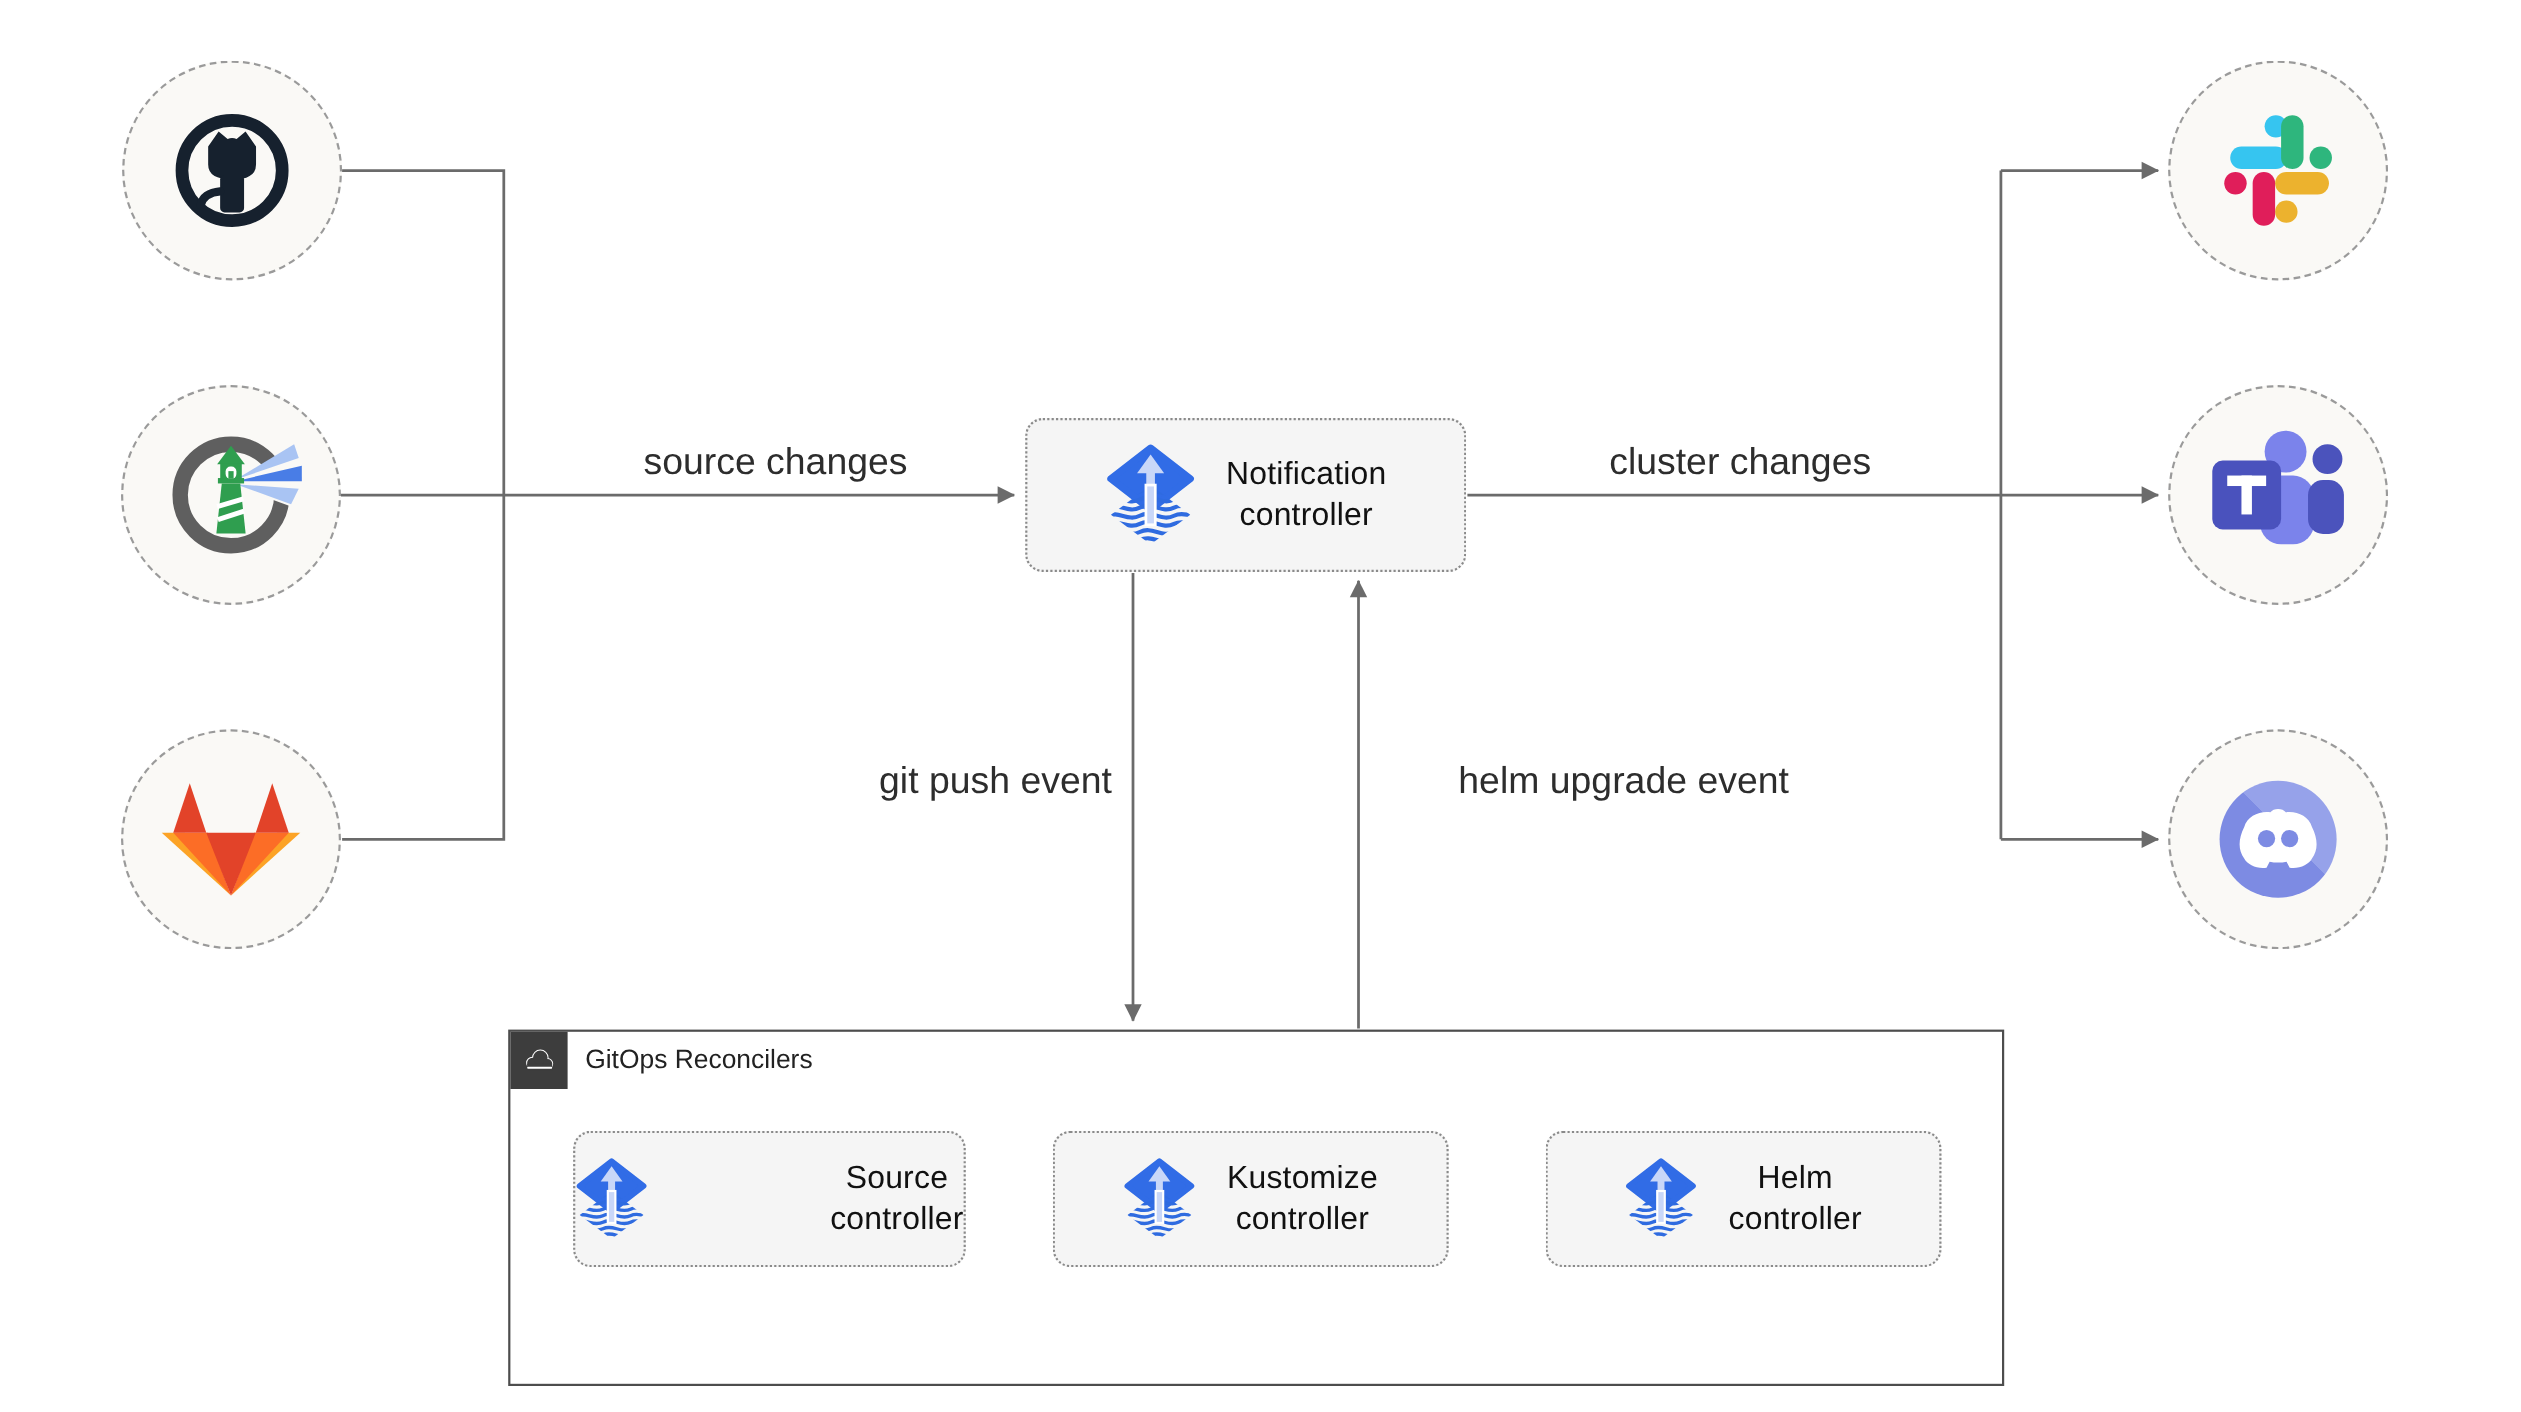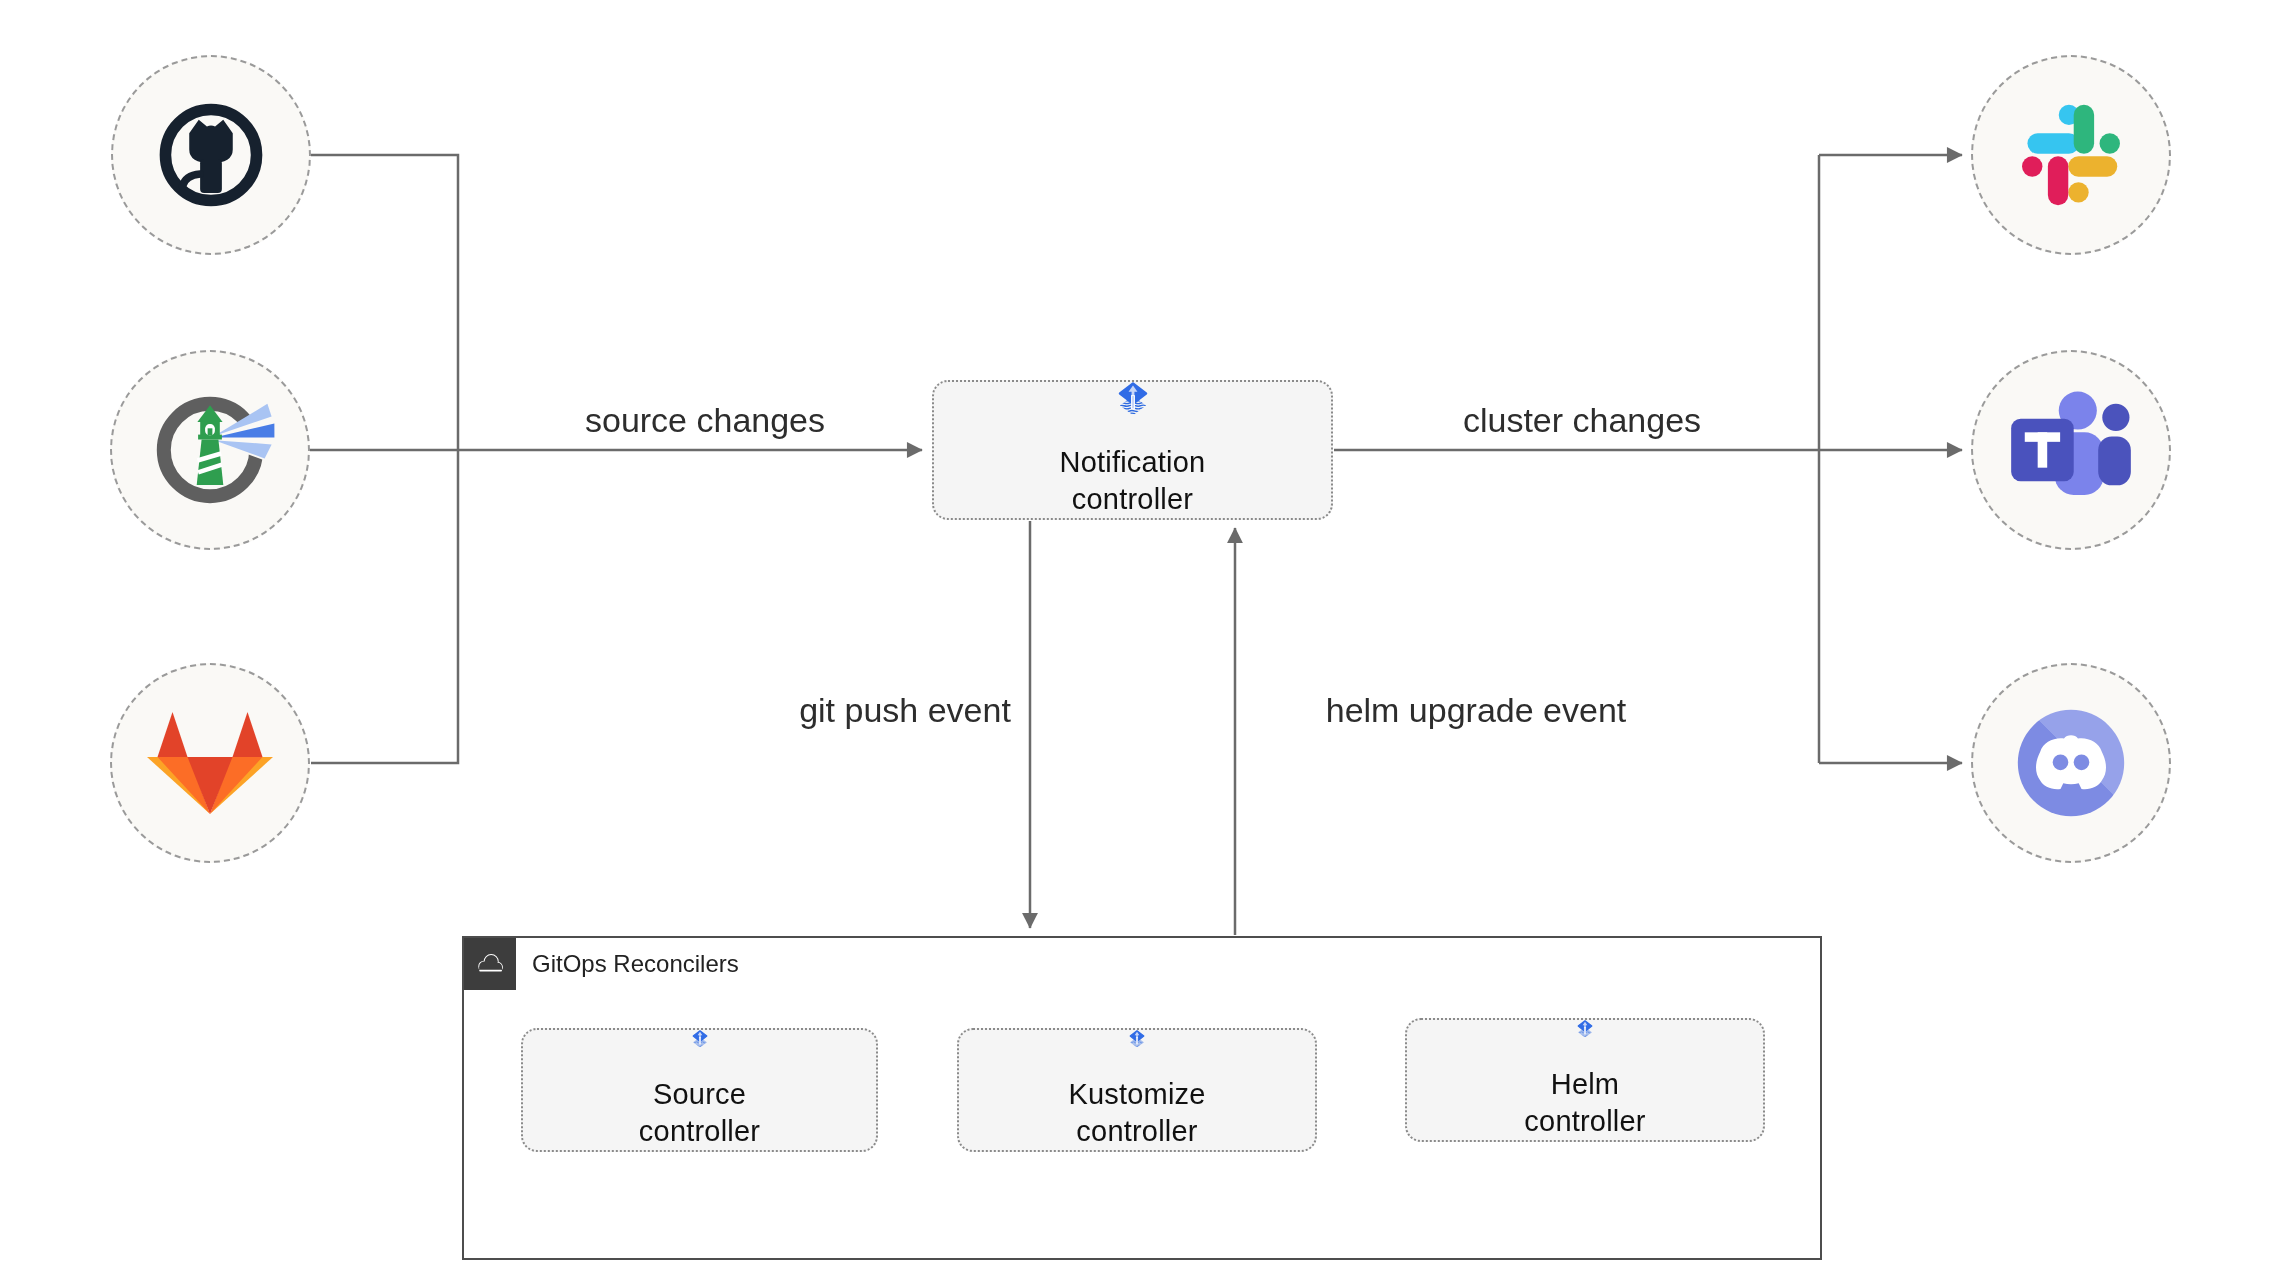--- a/index.html
+++ b/index.html
@@ -10,21 +10,21 @@
   svg.edges{position:absolute;left:0;top:0;width:2292px;height:1284px;pointer-events:none;}
   .node{
     position:absolute;width:200px;height:200px;border-radius:50%;
     border:2.5px dashed #9a9a9a;background:#faf9f6;
     display:flex;align-items:center;justify-content:center;box-sizing:border-box;
   }
   .node svg{display:block;}
   .ctrl-box{
     position:absolute;box-sizing:border-box;background:#f5f5f5;
     border:2.5px dotted #8a8a8a;border-radius:16px;
-    display:flex;align-items:center;justify-content:center;gap:28px;flex-direction:column;
+    display:flex;align-items:center;justify-content:center;gap:28px;
   }
   .ctrl-label{
     font-size:29px;line-height:1.28;color:#111111;text-align:center;white-space:pre-line;
     letter-spacing:0.2px;
   }
   .edge-label{
     position:absolute;transform:translate(-50%,-50%);font-size:34px;color:#2d2d2d;
     white-space:nowrap;background:#ffffff;padding:0 6px;
   }
   .reconcilers{
@@ -214,21 +214,21 @@
     </div>
 
     <div class="ctrl-box" style="left:493px;top:90px;width:360px;height:124px;">
       <svg width="66" height="76" viewBox="0 0 100 114">
           <use href="#flux"></use>
         </svg>
       <div class="ctrl-label">Kustomize
 controller</div>
     </div>
 
-    <div class="ctrl-box" style="left:941px;top:80px;width:360px;height:124px;">
+    <div class="ctrl-box" style="left:941px;top:90px;width:360px;height:124px;">
       <svg width="66" height="76" viewBox="0 0 100 114">
           <use href="#flux"></use>
         </svg>
       <div class="ctrl-label">Helm
 controller</div>
     </div>
   </div>
 
 </div>
 

